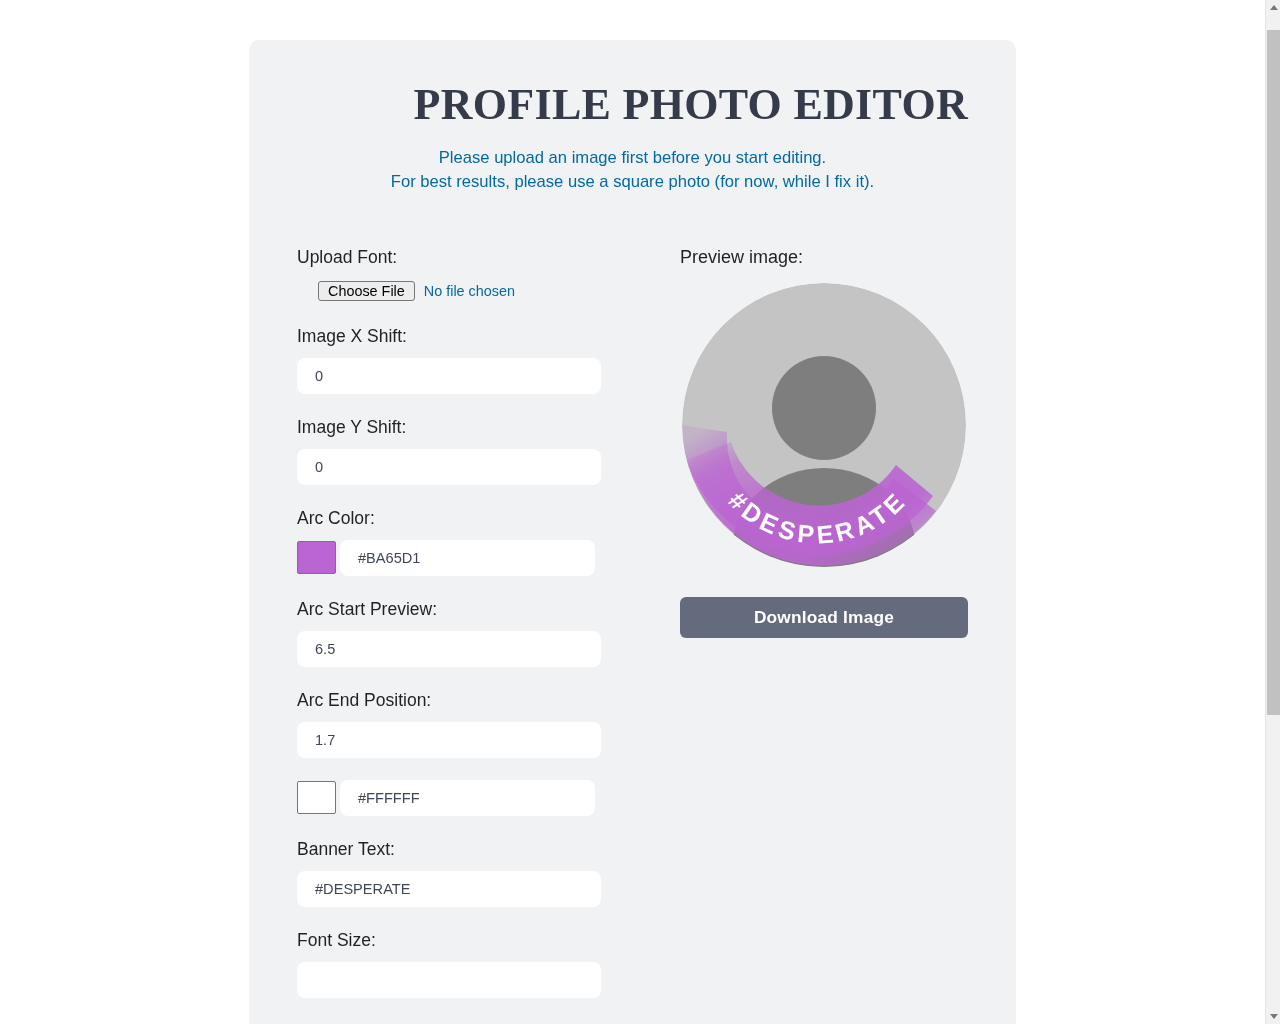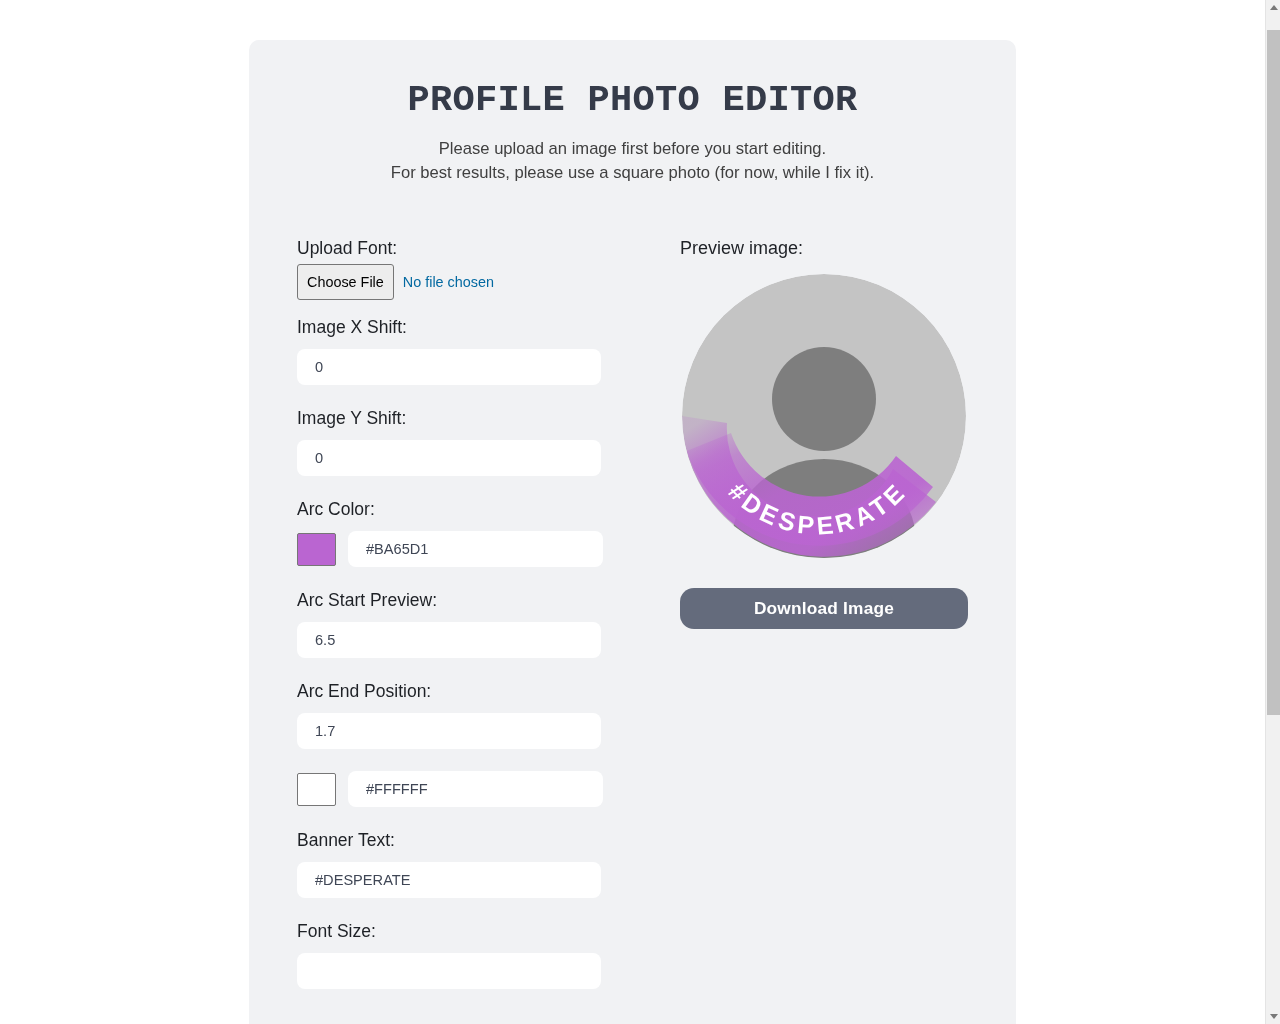--- a/index.html
+++ b/index.html
@@ -29,36 +29,36 @@
     width: 767px;
     min-height: 1200px;
     background: #f1f2f4;
     border-radius: 10px;
     padding: 38px 48px 60px 48px;
   }
 
   .page-title {
     margin: 0;
     padding: 0;
-    text-align: center;
-    font-size: 37px;
+    text-align: right;
+    font-size: 44px;
     line-height: 1.22;
     font-weight: 700;
     letter-spacing: 0.3px;
     color: #353b49;
-    font-family: Liberation Mono, monospace;
+    font-family: Liberation Serif, serif;
   }
 
   .subtitle {
     margin: 14px auto 0 auto;
     max-width: 505px;
     text-align: center;
     font-size: 16.6px;
     line-height: 24px;
-    color: #404040;
+    color: #0369a1;
     font-family: "Liberation Sans", sans-serif;
   }
 
   
   .columns {
     display: flex;
     margin-top: 52px;
     align-items: flex-start;
   }
   .col-left  { width: 352px; flex: 0 0 352px; }
@@ -94,49 +94,50 @@
     align-items: center;
     height: 24px;
     font-size: 14.4px;
     color: #3f4655;
     font-family: "Liberation Sans", sans-serif;
   }
   .file-btn {
     display: inline-flex;
     align-items: center;
     justify-content: center;
-    height: 36px;
+    height: 20px;
     padding: 0 9px;
     background: #ededed;
     border: 1px solid #767676;
     border-radius: 3px;
     font-size: 14.4px;
     color: #000000;
     font-family: "Liberation Sans", sans-serif;
     cursor: default;
+    margin-left: 21px;
   }
   .file-name {
     margin-left: 9px;
     font-size: 14.4px;
     color: #0369a1;
   }
 
   
   .color-row { display: flex; align-items: center; }
   .swatch {
     width: 39px;
     height: 33px;
     border: 1px solid #767676;
     border-radius: 2px;
     flex: 0 0 39px;
     cursor: pointer;
   }
   .color-row .text-input {
     width: 255px;
-    margin-left: 12px;
+    margin-left: 4px;
   }
 
   
   .preview-label {
     display: block;
     font-size: 18px;
     line-height: 22px;
     color: #1e2126;
     margin: 0 0 14px 0;
   }
@@ -150,21 +151,21 @@
 
   .download-btn {
     display: block;
     width: 288px;
     height: 41px;
     margin-top: 29px;
     margin-left: 0px;
     background: #646b7c;
     color: #ffffff;
     border: none;
-    border-radius: 14px;
+    border-radius: 6px;
     font-size: 17.3px;
     font-weight: 700;
     letter-spacing: 0.2px;
     font-family: "Liberation Sans", sans-serif;
     cursor: pointer;
   }
 
   
   .scrollbar {
     position: absolute;

